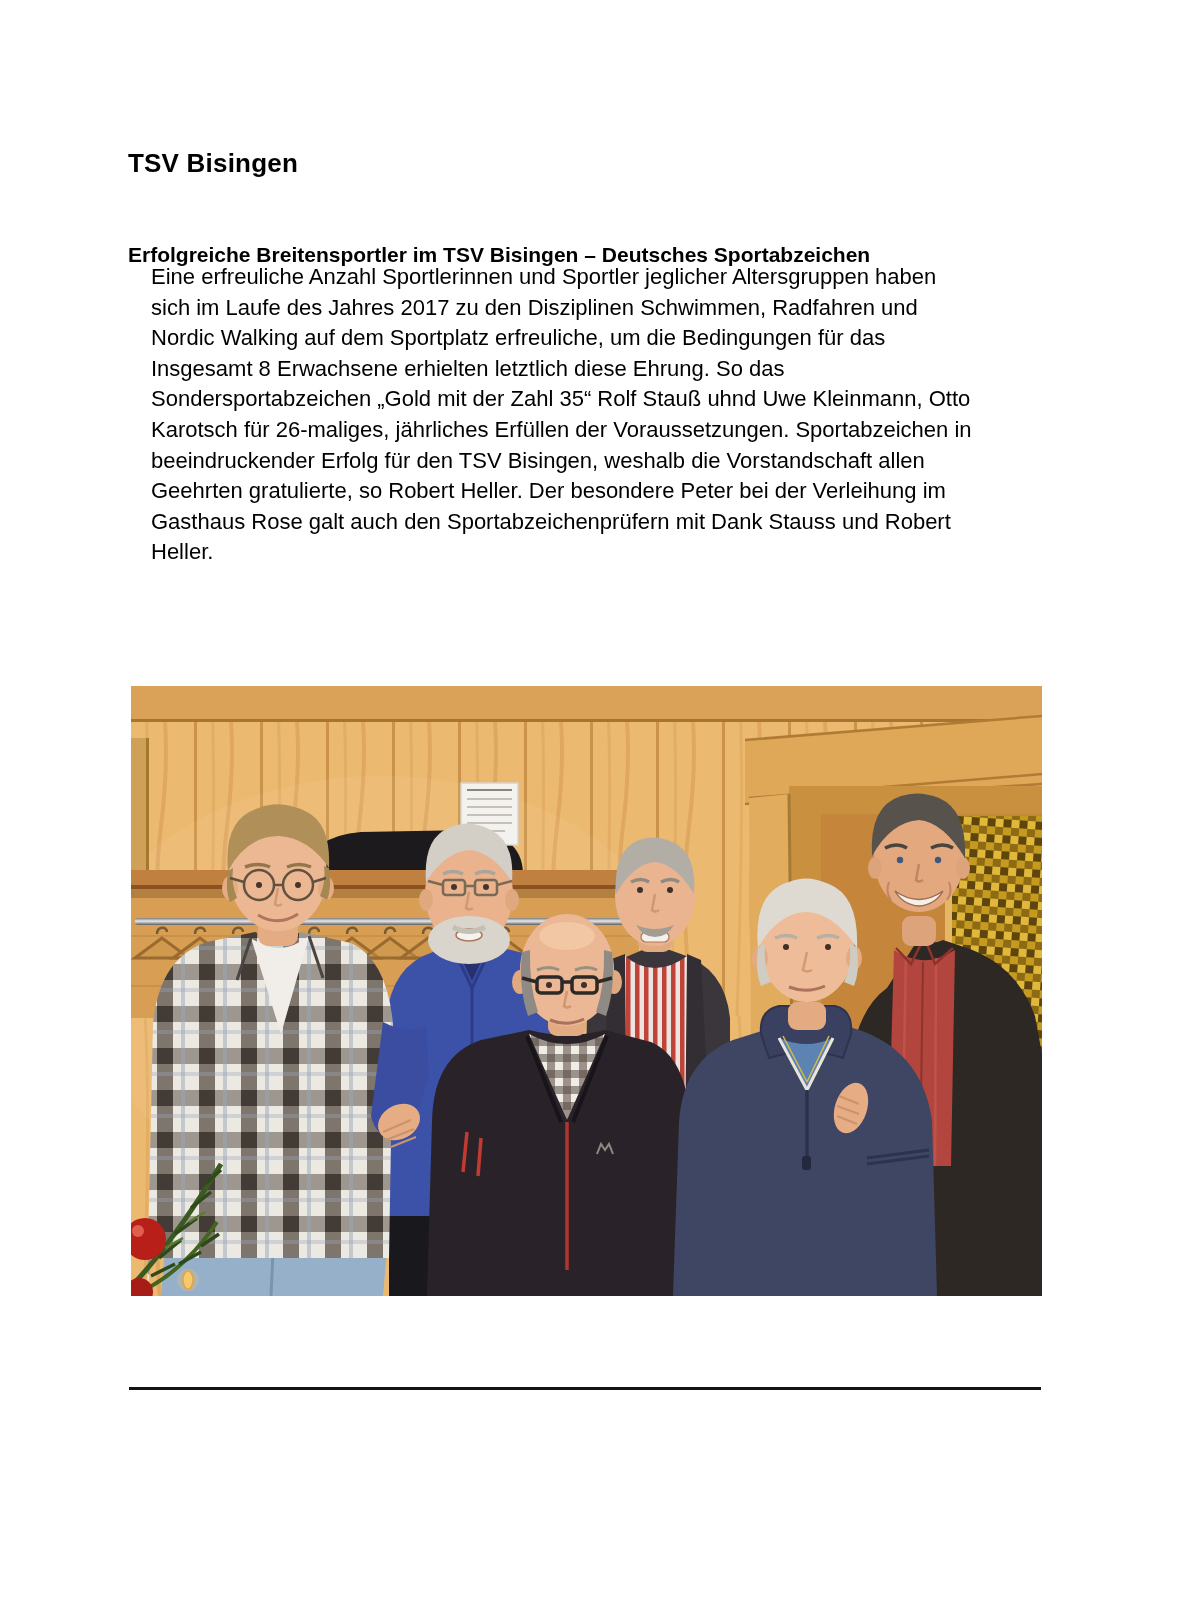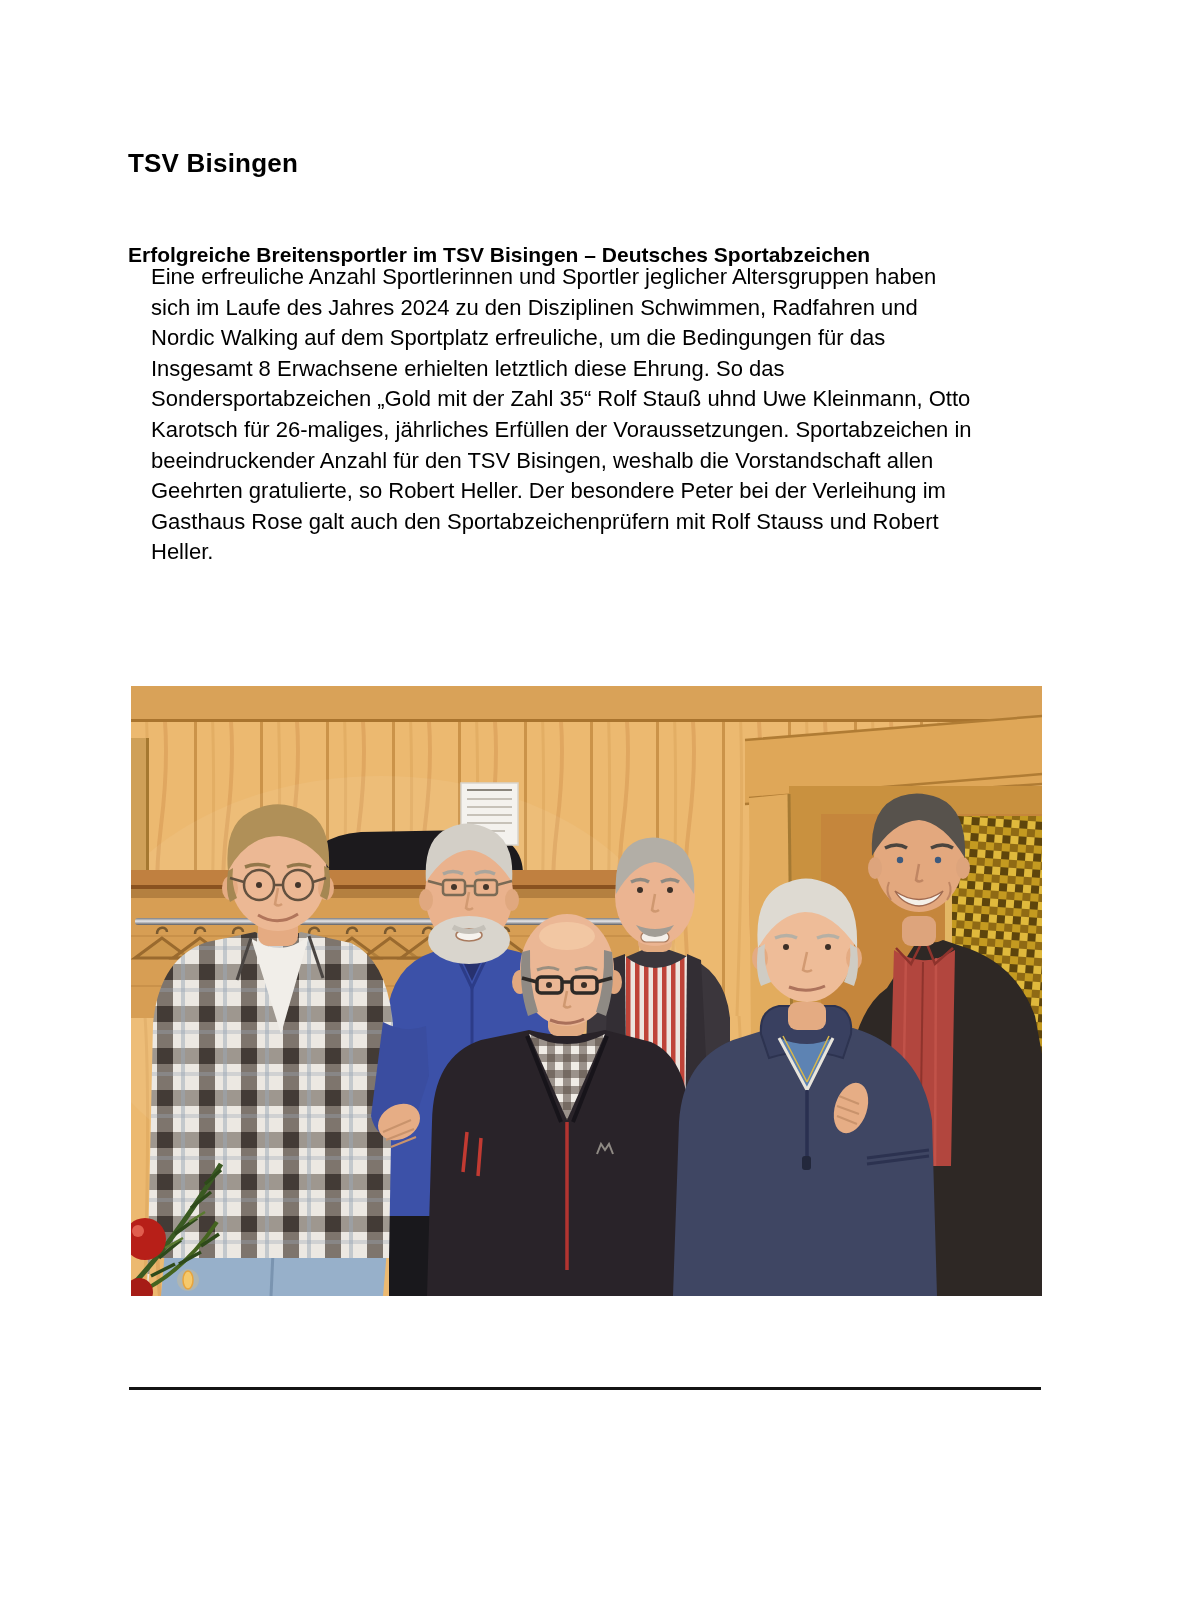--- a/index.html
+++ b/index.html
@@ -38,28 +38,28 @@
 <body>
 
 <div class="page">
 
   <h1 class="doc-title">TSV Bisingen</h1>
 
   <h2 class="article-heading">Erfolgreiche Breitensportler im TSV Bisingen – Deutsches Sportabzeichen</h2>
 
   <div class="article-body">
     <div class="line">Eine erfreuliche Anzahl Sportlerinnen und Sportler jeglicher Altersgruppen haben</div>
-    <div class="line">sich im Laufe des Jahres 2024 zu den Disziplinen Schwimmen, Radfahren und</div>
+    <div class="line">sich im Laufe des Jahres 2017 zu den Disziplinen Schwimmen, Radfahren und</div>
     <div class="line">Nordic Walking auf dem Sportplatz erfreuliche, um die Bedingungen für das</div>
     <div class="line">Insgesamt 8 Erwachsene erhielten letztlich diese Ehrung. So das</div>
     <div class="line">Sondersportabzeichen „Gold mit der Zahl 35“ Rolf Stauß uhnd Uwe Kleinmann, Otto</div>
     <div class="line">Karotsch für 26-maliges, jährliches Erfüllen der Voraussetzungen. Sportabzeichen in</div>
-    <div class="line">beeindruckender Anzahl für den TSV Bisingen, weshalb die Vorstandschaft allen</div>
+    <div class="line">beeindruckender Erfolg für den TSV Bisingen, weshalb die Vorstandschaft allen</div>
     <div class="line">Geehrten gratulierte, so Robert Heller. Der besondere Peter bei der Verleihung im</div>
-    <div class="line">Gasthaus Rose galt auch den Sportabzeichenprüfern mit Rolf Stauss und Robert</div>
+    <div class="line">Gasthaus Rose galt auch den Sportabzeichenprüfern mit Dank Stauss und Robert</div>
     <div class="line">Heller.</div>
   </div>
 
   <figure class="photo" role="img" aria-label="Gruppenfoto: sechs geehrte Sportler des TSV Bisingen in einer holzvertäfelten Gaststube mit Garderobe und Tür">
     <svg viewBox="0 0 911 610" preserveAspectRatio="none">
       <defs>
         <pattern id="planks" width="66" height="330" patternUnits="userSpaceOnUse">
           <rect width="66" height="330" fill="#ecb970"></rect>
           <path d="M30 0 q10 60 0 140 q-10 80 4 190" stroke="#dda35c" stroke-width="4" fill="none" opacity=".8"></path>
           <path d="M14 0 q6 90 -2 330" stroke="#e3ae64" stroke-width="3" fill="none"></path>

